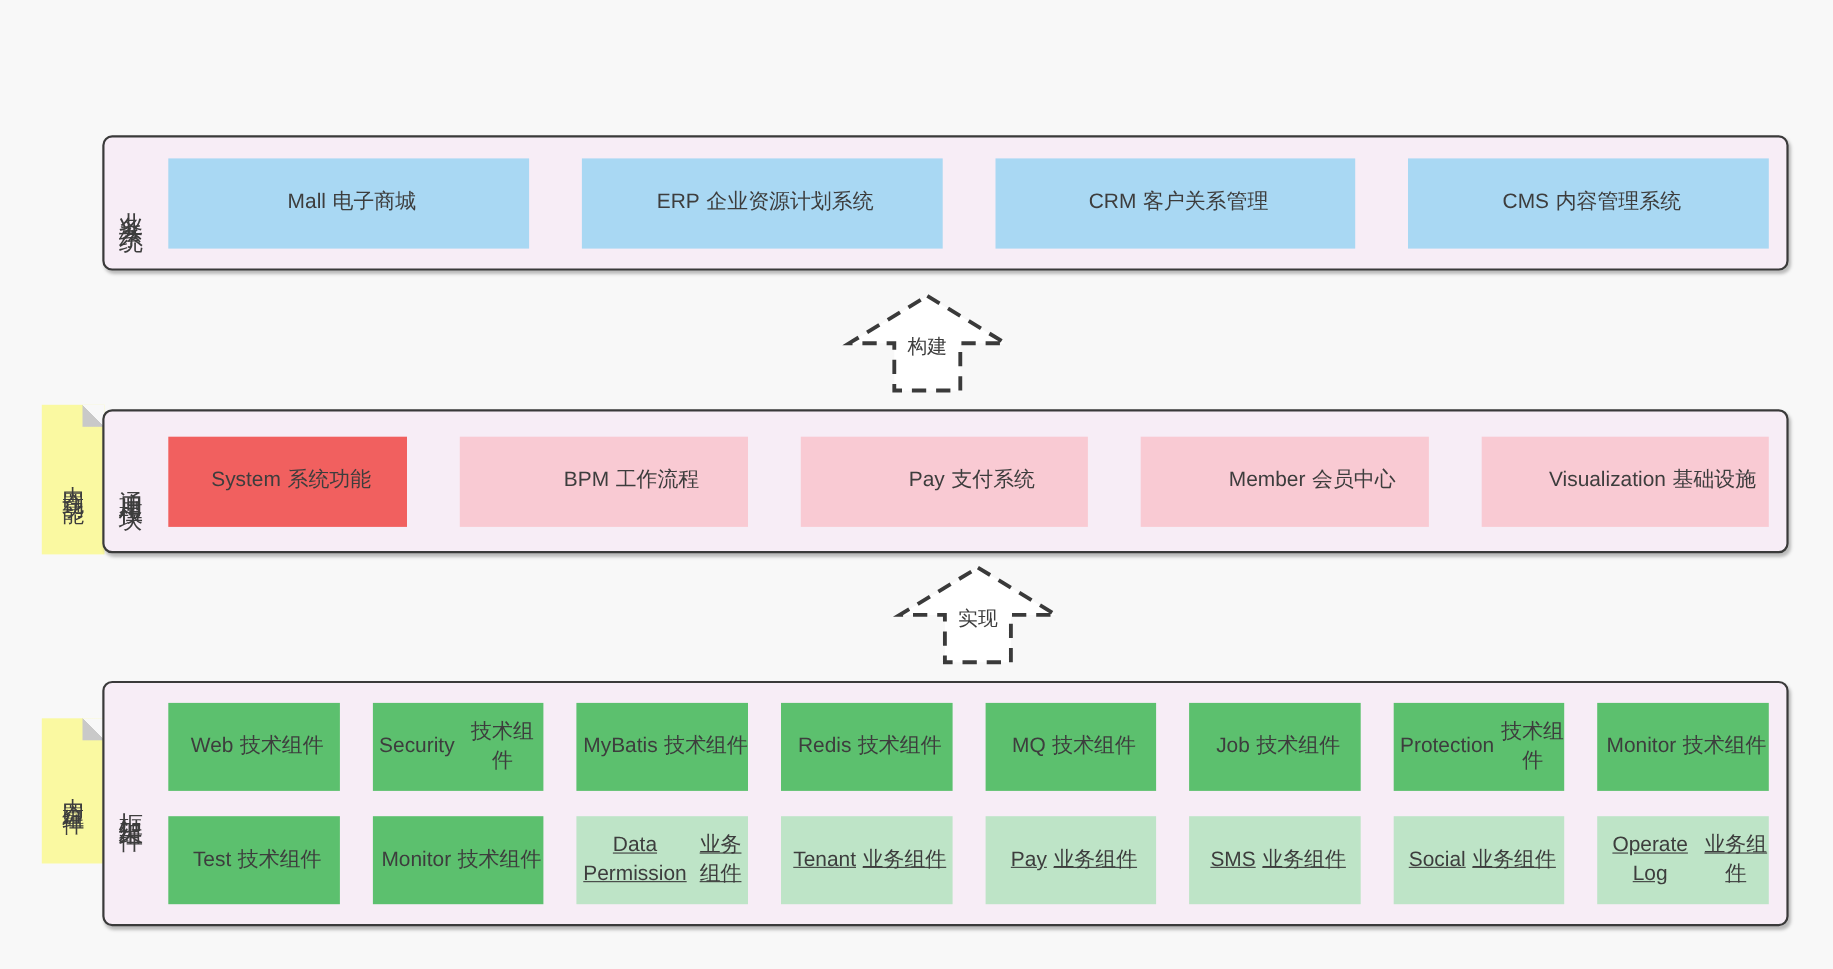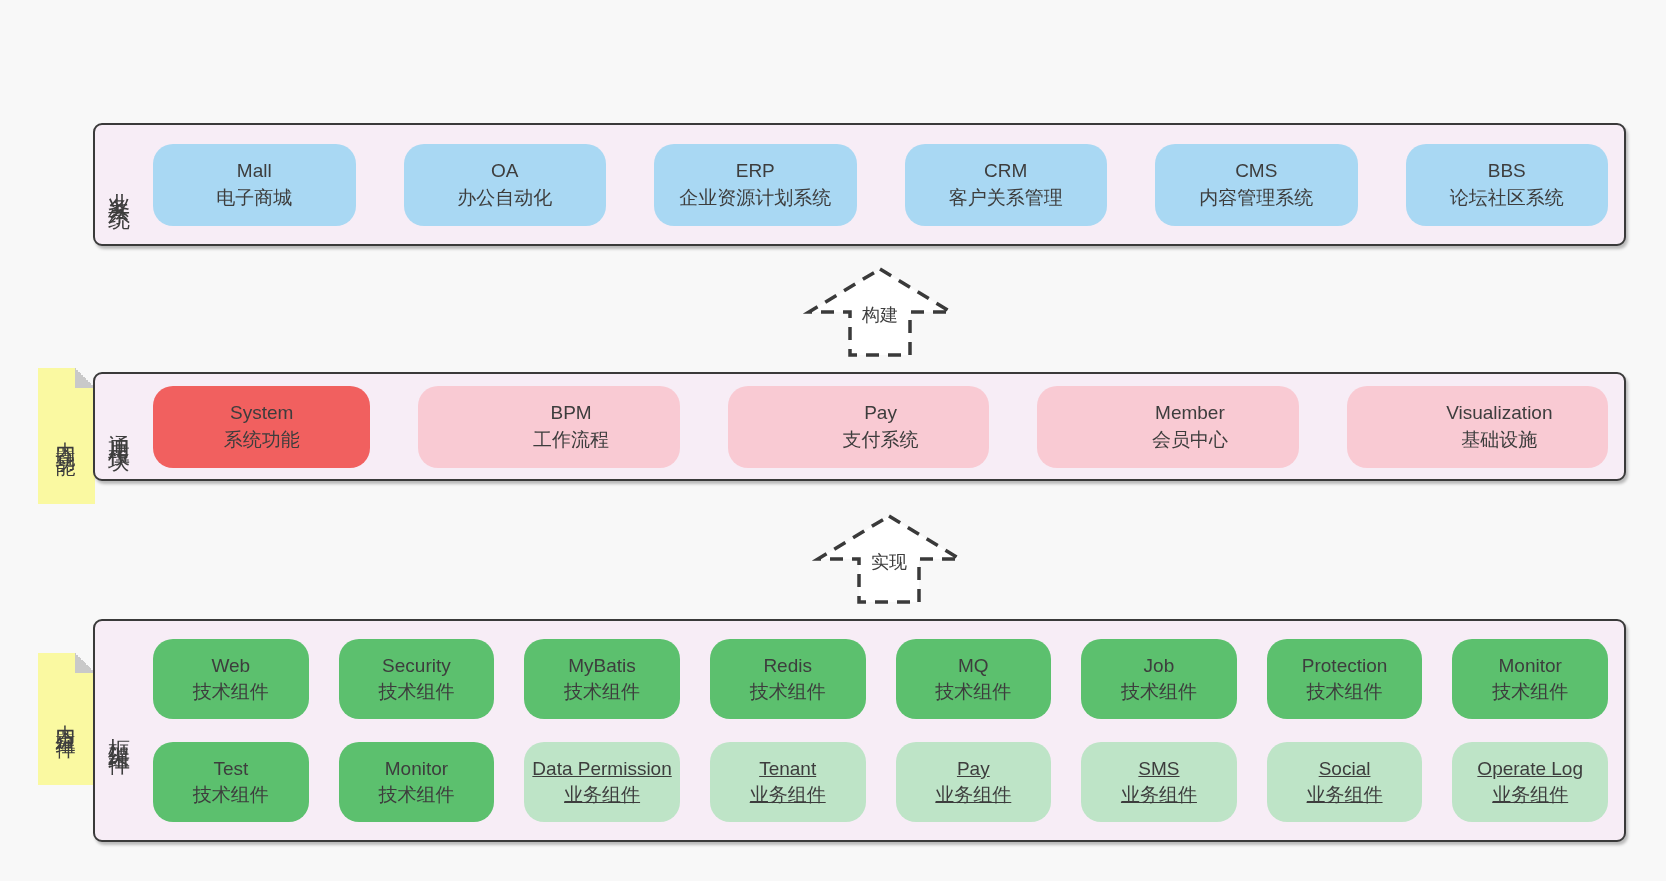--- a/index.html
+++ b/index.html
@@ -14,37 +14,37 @@
 
   .panel{
     position:absolute; left:93px; width:1533px;
     background:var(--panel_bg);
     border:2px solid var(--panel_border);
     border-radius:9px;
     box-shadow:2px 3px 3px rgba(0,0,0,0.25);
     display:flex; align-items:center;
   }
   .panel-business{top:123px; height:123px;}
-  .panel-modules{top:372px; height:109px;}
+  .panel-modules{top:372px; height:131px;}
   .panel-components{top:619px; height:223px;}
 
   .panel-label{
     width:48px; flex:0 0 48px;
     display:flex; align-items:center; justify-content:center;
     writing-mode:vertical-rl; text-orientation:upright;
     font-size:22px; letter-spacing:5px; color:var(--text);
   }
   .rows{flex:1; display:flex; flex-direction:column; gap:23px; padding:0 16px 0 10px;}
   .row{display:flex;}
   .panel-business .row, .panel-modules .row{gap:48px;}
   .panel-components .row{gap:30px;}
 
   .box{
-    flex:1; height:82px; border-radius:20px;
-    display:flex; flex-direction:column; justify-content:center;
+    flex:1; height:82px; border-radius:0;
+    display:flex; flex-direction:row; align-items:center; justify-content:center;
     font-size:19px; line-height:1.38; text-align:center; color:var(--text);
   }
   .panel-components .box{height:80px;}
   .blue{background:var(--blue);}
   .red{background:var(--red);}
   .pink{background:var(--pink);padding-left:44px;}
   .green{background:var(--green);}
   .lightgreen{background:var(--lightgreen);text-decoration:underline;}
   .box-title{padding:0 6px;}
 
@@ -58,21 +58,21 @@
   .sticky .fold{
     position:absolute; top:0; right:0; width:20px; height:20px;
     background:linear-gradient(to bottom left, var(--page_bg) 50%, var(--sticky_fold) 50%);
   }
   .sticky-text{
     writing-mode:vertical-rl; text-orientation:upright;
     font-size:20px; letter-spacing:5px; color:var(--text);
   }
 
   .arrow{position:absolute; width:150px; height:92px;}
-  .arrow-build{left:805px; top:266px;}
+  .arrow-build{left:768px; top:266px;}
   .arrow-implement{left:814px; top:513px;}
   .arrow svg{position:absolute; inset:0; overflow:visible;}
   .arrow-label{
     position:absolute; left:50%; top:36px; transform:translateX(-50%);
     background:#ffffff; padding:1px 3px; font-size:18px; color:var(--text);
     white-space:nowrap;
   }
 </style>
 </head>
 <body>
@@ -90,38 +90,30 @@
 
   <section class="panel panel-business">
     <div class="panel-label">业务系统</div>
     <div class="rows">
         <div class="row">
           <div class="box blue">
             <div class="box-title">Mall</div>
             <div class="box-sub">电子商城</div>
           </div>
           <div class="box blue">
-            <div class="box-title">OA</div>
-            <div class="box-sub">办公自动化</div>
-          </div>
-          <div class="box blue">
             <div class="box-title">ERP</div>
             <div class="box-sub">企业资源计划系统</div>
           </div>
           <div class="box blue">
             <div class="box-title">CRM</div>
             <div class="box-sub">客户关系管理</div>
           </div>
           <div class="box blue">
             <div class="box-title">CMS</div>
             <div class="box-sub">内容管理系统</div>
-          </div>
-          <div class="box blue">
-            <div class="box-title">BBS</div>
-            <div class="box-sub">论坛社区系统</div>
           </div>
         </div>
       </div>
   </section>
 
   <div class="arrow arrow-build">
     <svg viewBox="0 0 150 92" width="150" height="92">
       <polygon points="75,3 146,46 105,46 105,89 45,89 45,46 4,46" fill="#ffffff" stroke="#3a3a3a" stroke-width="3.5" stroke-dasharray="13 9"></polygon>
     </svg>
     <span class="arrow-label">构建</span>

